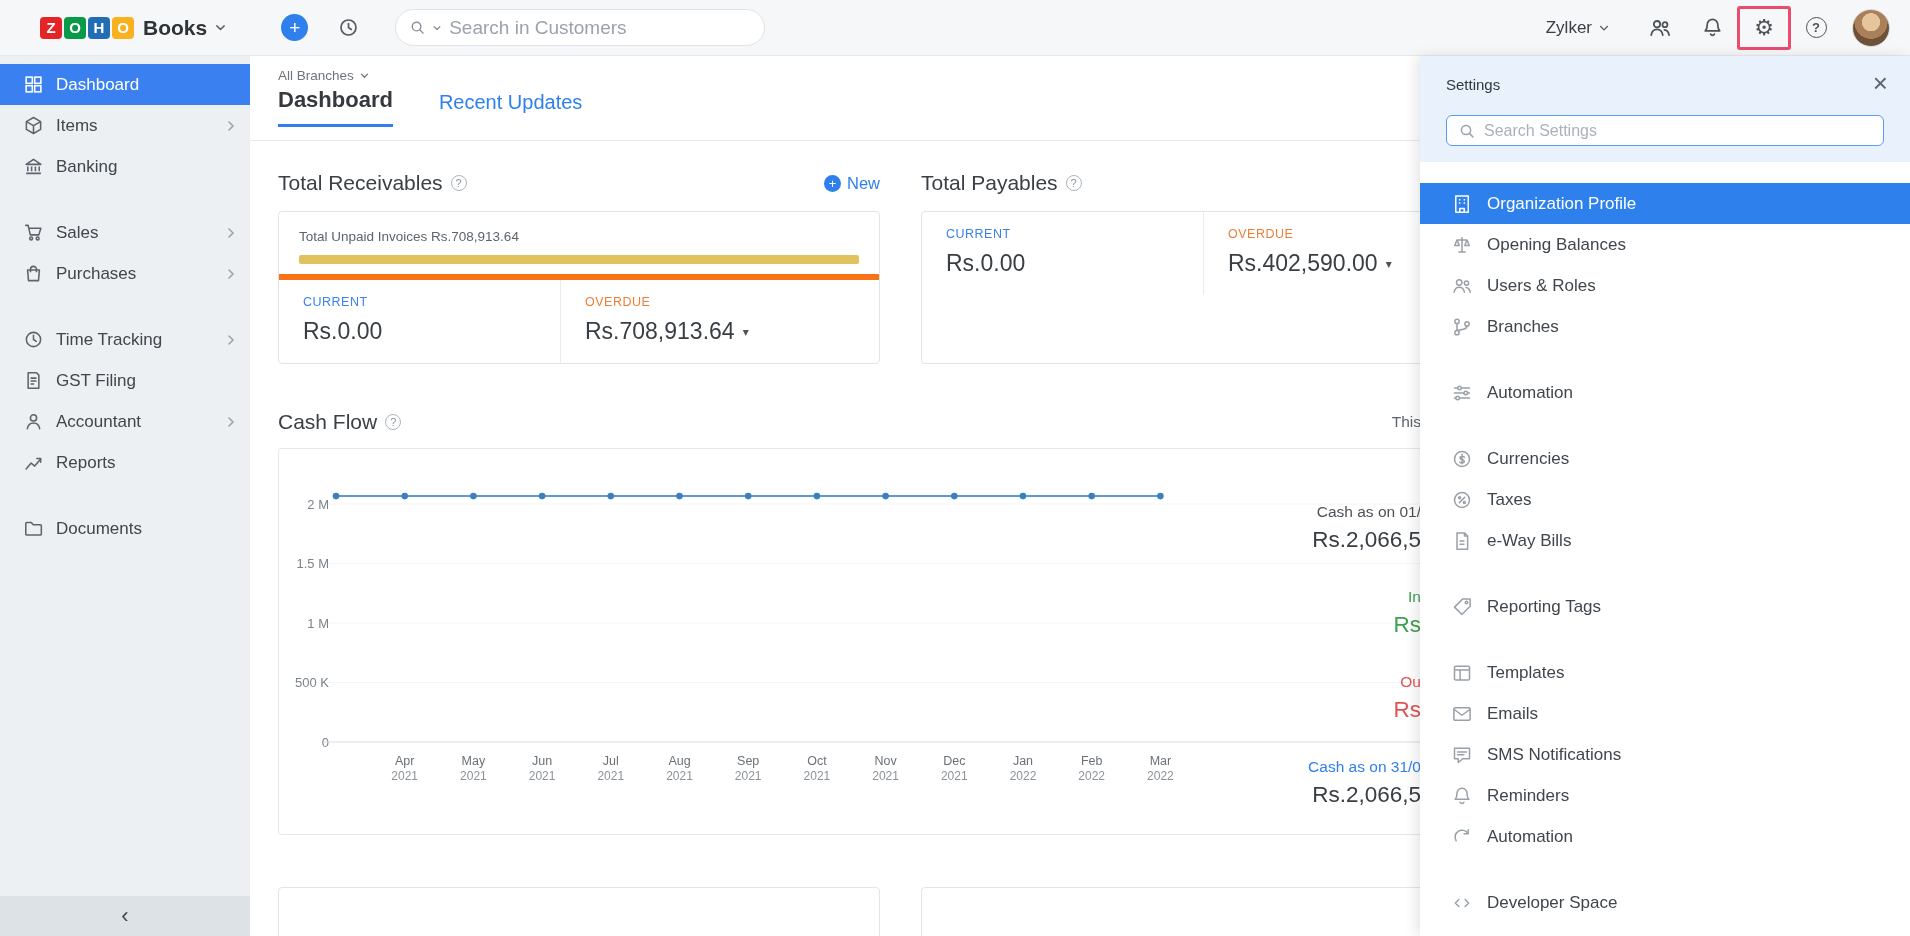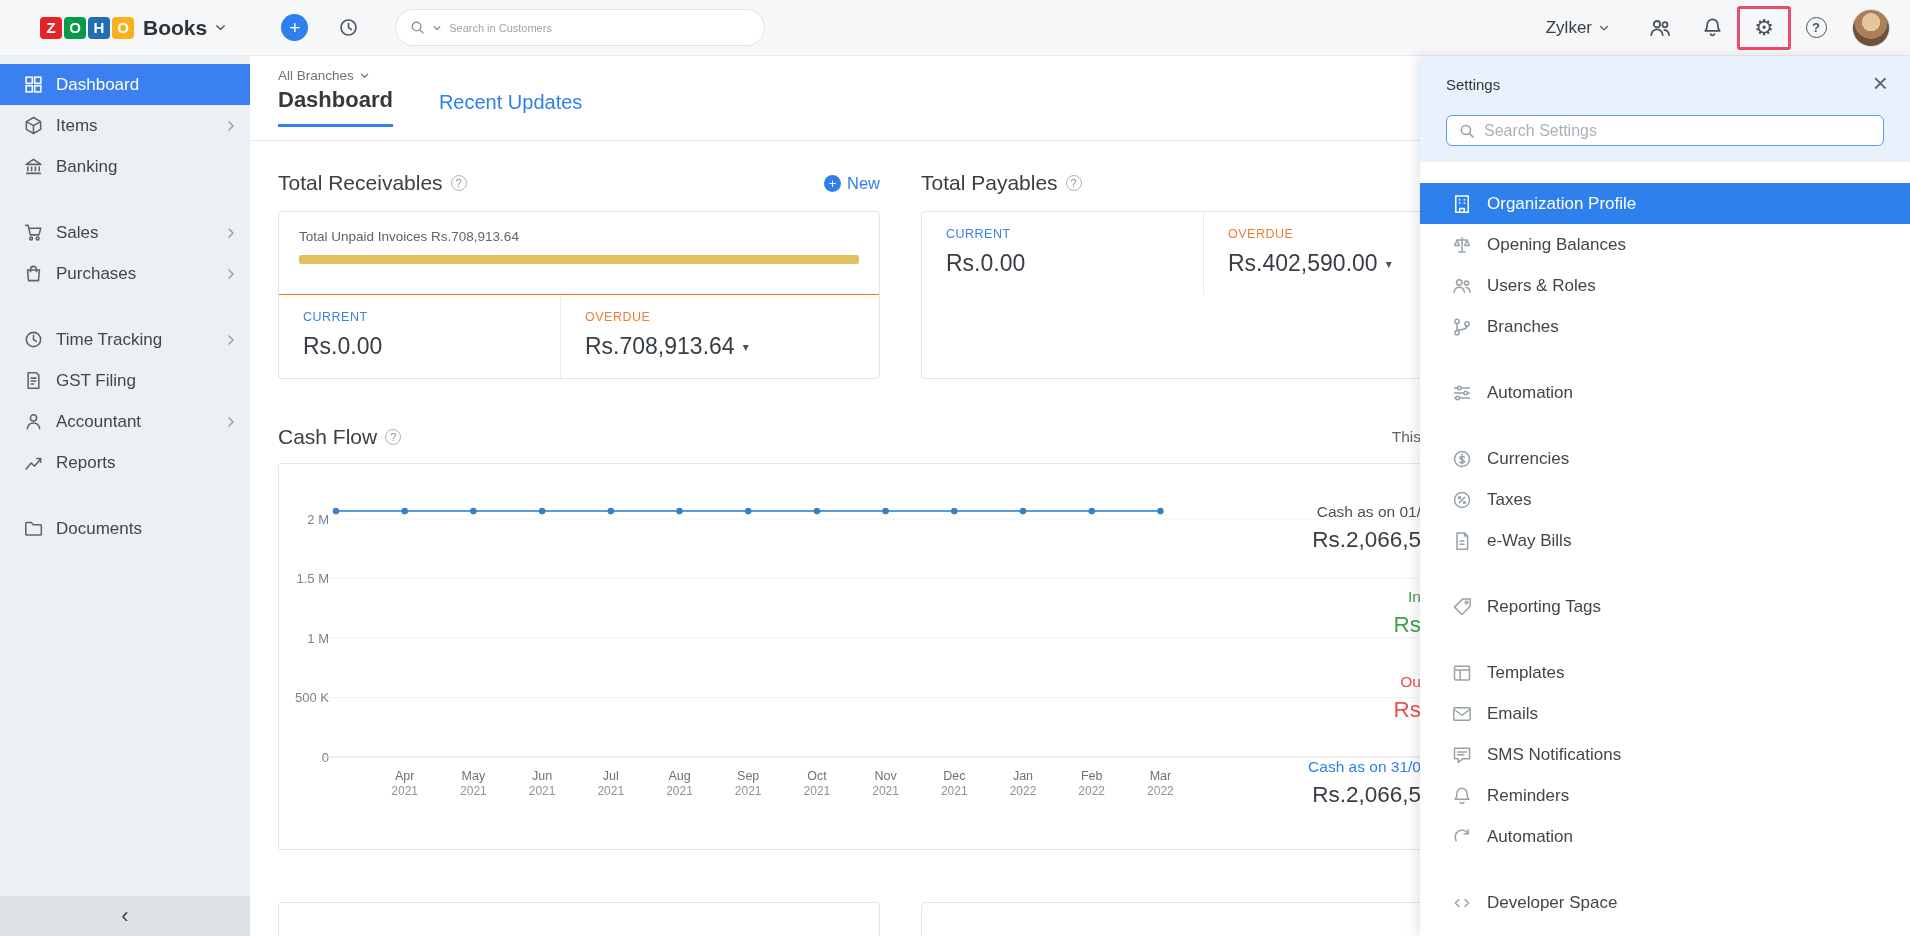--- a/index.html
+++ b/index.html
@@ -11,21 +11,21 @@
 
   
   .topbar{position:absolute;top:0;left:0;width:1910px;height:56px;background:#f6f7f8;border-bottom:1px solid #e9eaec;display:flex;align-items:center;z-index:50;}
   .logo{display:flex;align-items:center;margin-left:40px;cursor:pointer;}
   .tile{width:22px;height:22px;border-radius:4px;color:#fff;font-weight:bold;font-size:15px;display:flex;align-items:center;justify-content:center;margin-right:2px;}
   .t0{background:#e42527}.t1{background:#089949}.t2{background:#226db4}.t3{background:#f9b21d}
   .brand{font-size:21px;font-weight:bold;color:#2e3338;margin:0 7px 0 7px;}
   .plus-btn{width:27px;height:27px;border-radius:50%;background:#2f80ed;color:#fff;font-size:19px;line-height:25px;margin-left:54px;flex:none;}
   .hist-btn{margin-left:30px;color:#545b61;display:flex;}
   .search-pill{margin-left:36px;width:370px;height:37px;background:#fff;border:1px solid #e0e2e5;border-radius:19px;display:flex;align-items:center;padding:0 14px;gap:7px;color:#8a9199;}
-  .search-pill input{flex:1;font-size:11px;color:#3c4247;}
+  .search-pill input{flex:1;font-size:19px;color:#3c4247;}
   .search-pill input::placeholder{color:#9aa2ab;}
   .tb-right{margin-left:auto;display:flex;align-items:center;margin-right:20px;}
   .orgname{font-size:17px;color:#3a4045;display:flex;align-items:center;gap:6px;margin-right:24px;cursor:pointer;}
   .tb-ic{width:40px;height:40px;display:flex;align-items:center;justify-content:center;color:#4c5258;position:relative;margin:0 6px;}
   .gear-glyph{font-size:22px;line-height:1;}
   .hl-box{position:absolute;left:50%;top:50%;transform:translate(-50%,-50%);width:54px;height:44px;border:3px solid #ea4c6d;border-radius:3px;pointer-events:none;}
   .help-circle{width:21px;height:21px;border-radius:50%;border:1.7px solid #4c5258;font-size:13px;font-weight:bold;display:flex;align-items:center;justify-content:center;}
   .avatar{width:38px;height:38px;border-radius:50%;margin-left:10px;border:1px solid #d8dadd;background:radial-gradient(circle at 50% 34%,#e6c49c 0 30%,#a98059 31% 55%,#6e5137 56% 100%);cursor:pointer;}
 
   
@@ -49,21 +49,21 @@
   .section-heads{display:flex;margin:30px 28px 0;}
   .head-block{width:602px;display:flex;align-items:center;}
   .head-block.pay{margin-left:41px;}
   .sec-title{font-size:21px;color:#3a4045;font-weight:500;}
   .qmark{width:16px;height:16px;border-radius:50%;border:1px solid #aeb5bb;color:#8b939a;font-size:11px;display:inline-flex;align-items:center;justify-content:center;margin-left:8px;flex:none;}
   .new-btn{margin-left:auto;display:flex;align-items:center;gap:6px;color:#2f80ed;font-size:16.5px;}
   .new-plus{width:17px;height:17px;border-radius:50%;background:#2f80ed;color:#fff;font-size:13px;display:flex;align-items:center;justify-content:center;}
   .cards-row{display:flex;margin:16px 28px 0;}
   .stat-card{width:602px;border:1px solid #e2e5e8;border-radius:4px;background:#fff;}
   .stat-card.pay{margin-left:41px;}
-  .card-top{padding:17px 20px 30px;border-bottom:1px solid #f97316;}
+  .card-top{padding:17px 20px 10px;border-bottom:6px solid #f97316;}
   .card-summary{font-size:13.5px;color:#5d646b;}
   .gold-bar{height:9px;border-radius:2px;background:#e0c25e;margin-top:11px;}
   .card-bottom{display:flex;}
   .cb-cell{padding:15px 24px 18px;flex:1;}
   .cb-cell.first{flex:0 0 47%;border-right:1px solid #e9ebed;}
   .cb-label{font-size:12.5px;letter-spacing:.5px;}
   .cb-label.current{color:#3b82ec;}
   .cb-label.overdue{color:#ee7d35;}
   .cb-value{font-size:23px;color:#383e44;margin-top:9px;display:flex;align-items:center;gap:8px;}
   .caret{font-size:12px;color:#4c5258;}

